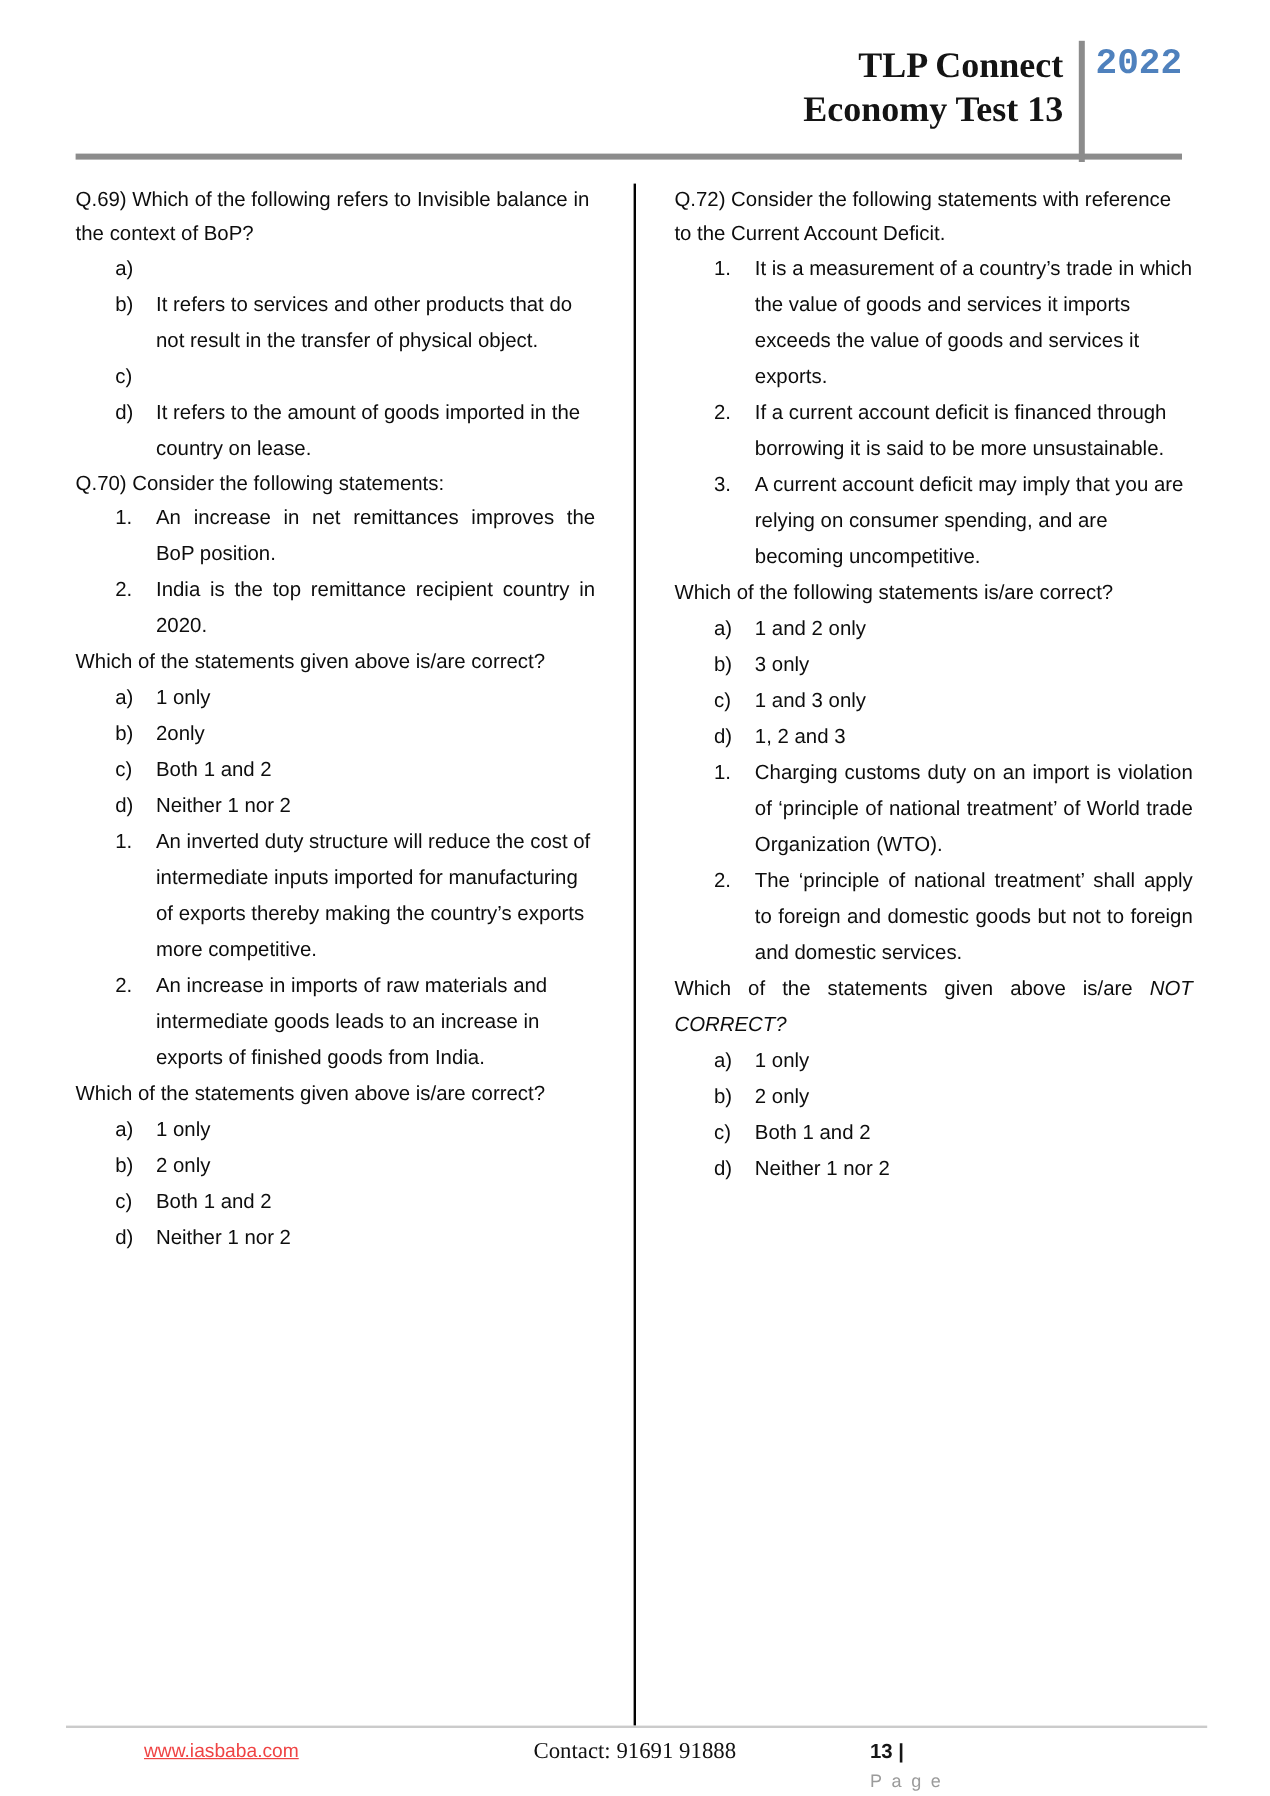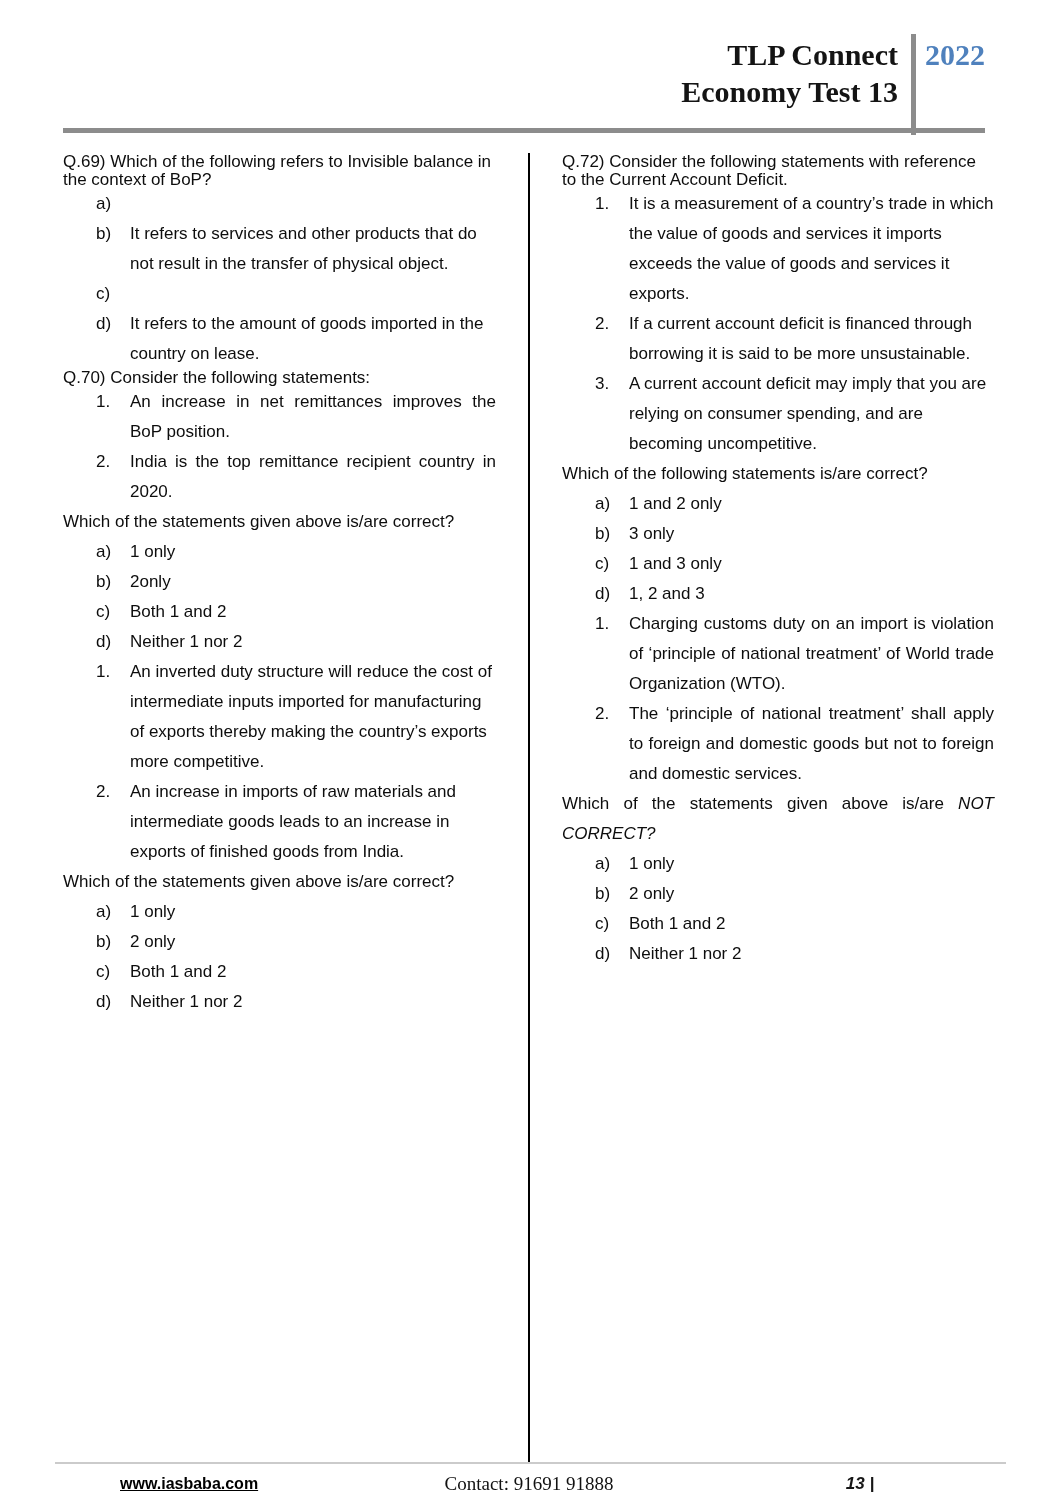--- a/index.html
+++ b/index.html
@@ -24,42 +24,42 @@
     text-align: right;
     font-family: "Liberation Serif", serif;
     font-weight: bold; font-size: 30px; line-height: 37px;
     color: #141414;
   }
   .header-vbar {
     width: 5px; height: 101px; background: #8c8c8c;
     margin: -2px 9px 0 13px; flex: none;
   }
   .header-year {
-    font-family: Liberation Serif, serif;
+    font-family: Liberation Mono, monospace;
     font-weight: bold; font-size: 30px; line-height: 37px;
     color: #4f81bd;
   }
   .header-rule { height: 5px; background: #8c8c8c; margin: 0 73px 0 63px; }
 
   
   .content {
     flex: 1 1 auto;
     display: grid;
     grid-template-columns: 433px 2px 432px;
     column-gap: 32px;
     padding: 20px 63px 0 63px;
   }
   .col { min-width: 0; }
   .col-divider { background: #000000; width: 2px; }
 
   p, ol { margin: 0; padding: 0; }
   .question { font-size: 17px; line-height: 30px; }
   .question + .question { }
 
-  .q-intro { font-size: 17px; line-height: 18px; }
+  .q-intro { font-size: 17px; line-height: 28px; }
   .q-stem  { font-size: 17px; line-height: 30px; }
   .q-stem em { font-style: italic; }
   .justify { text-align: justify; }
 
   ol.stmts, ol.opts { list-style: none; }
   .stmts li, .opts li { display: flex; align-items: flex-start; }
   .stmts .marker, .opts .marker {
     flex: none; width: 34px; margin-left: 33px;
     font-size: 17px; line-height: 30px;
   }
@@ -67,24 +67,24 @@
     flex: 1 1 auto; min-width: 0;
     font-size: 17px; line-height: 30px;
   }
 
   
   .footer { flex: none; }
   .footer-rule { height: 2px; background: #cbcbcb; margin: 0 52px 0 55px; }
   .footer-row { display: flex; align-items: flex-start; padding: 7px 63px 0 63px; }
   .footer-left  { width: 270px; padding-left: 57px; }
   .footer-center{ flex: 1 1 auto; text-align: center; }
-  .footer-right { width: 270px; text-align: center; font-style: italic; }
+  .footer-right { width: 270px; text-align: left; }
   .website-link {
-    color: #000000; text-decoration: underline; cursor: pointer;
-    font-weight: bold; font-size: 16px; line-height: 26px;
+    color: #ef4444; text-decoration: underline; cursor: pointer;
+    font-weight: normal; font-size: 16px; line-height: 26px;
   }
   .contact-text {
     font-family: "Liberation Serif", serif;
     font-size: 19px; line-height: 26px; color: #111111;
   }
   .page-number { font-size: 17px; font-weight: bold; line-height: 26px; color: #161616; }
   .page-word   { color: #9b9b9b; font-size: 15px; line-height: 24px; letter-spacing: 8px; }
 </style>
 </head>
 <body>
@@ -272,17 +272,18 @@
     <div class="footer-rule"></div>
     <div class="footer-row">
       <div class="footer-left">
         <a class="website-link">www.iasbaba.com</a>
       </div>
       <div class="footer-center">
         <span class="contact-text">Contact: 91691 91888</span>
       </div>
       <div class="footer-right">
         <div class="page-number">13 |</div>
+        <div class="page-word">Page</div>
       </div>
     </div>
   </footer>
 
 </div>
 
 </body></html>

